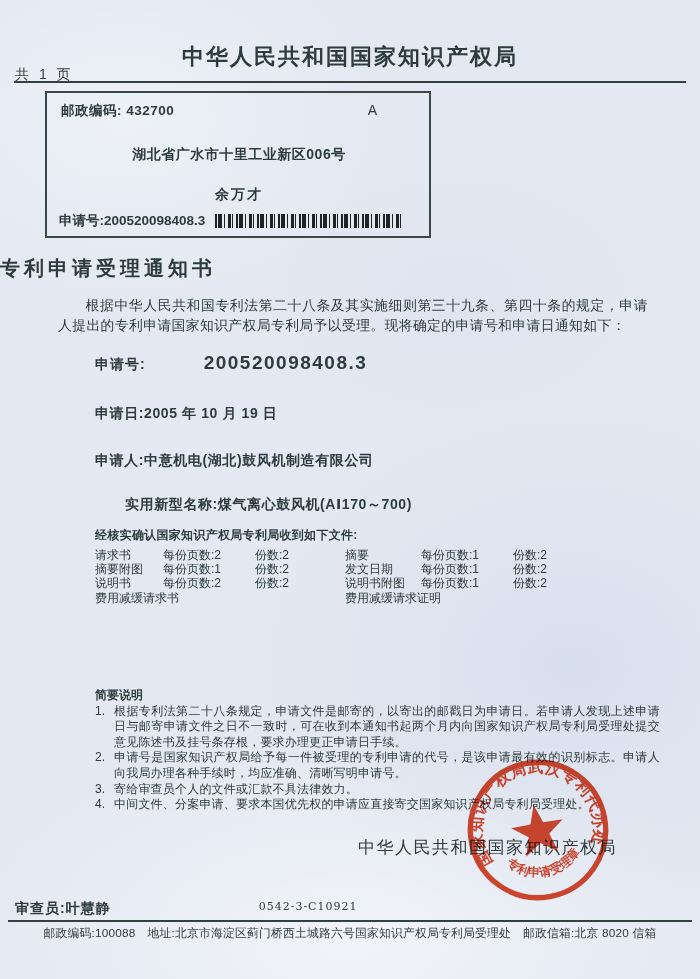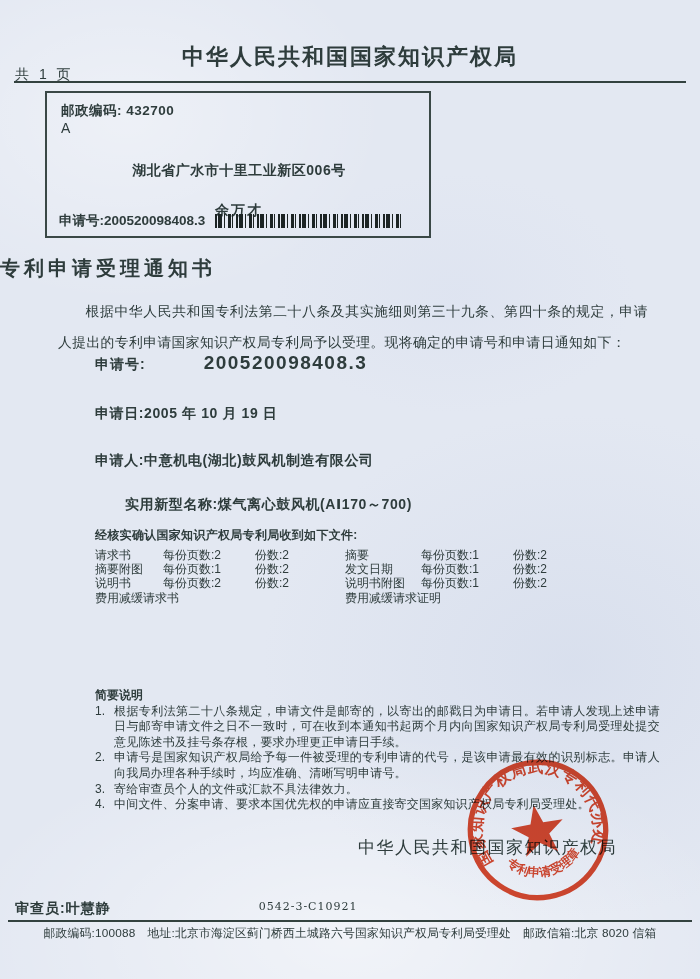--- a/index.html
+++ b/index.html
@@ -23,21 +23,21 @@
     font-size:22px; font-weight:700; letter-spacing:2px;
   }
   .page-count{ top:66px; left:15px; font-size:14px; letter-spacing:3px; }
   .rule-top{ top:81px; left:14px; width:672px; height:0; border-top:2px solid #33423f; }
   .rule-bottom{ top:920px; left:8px; width:684px; height:0; border-top:2px solid #33423f; }
 
   .mail-box{
     top:91px; left:45px; width:386px; height:147px;
     border:2px solid #3a4846; padding:9px 12px 8px 14px;
   }
-  .mail-top{ display:flex; justify-content:space-between;flex-direction:column; }
+  .mail-top{ display:flex; justify-content:space-between; }
   .postal{ font-size:13.5px; font-weight:700; letter-spacing:.5px; }
   .marker-a{ font-size:14px; margin-right:40px; }
   .mail-address{ margin-top:26px; text-align:center; font-size:14px; font-weight:700; letter-spacing:.5px; }
   .mail-recipient{ margin-top:22px; text-align:center; font-size:14px; font-weight:700; letter-spacing:2px; }
   .mail-appno-row{ position:absolute; bottom:6px; left:12px; display:flex; align-items:center; }
   .mail-appno{ font-size:13.5px; font-weight:600; }
   .barcode{
     margin-left:10px; width:188px; height:14px;
     background:
       repeating-linear-gradient(90deg,
@@ -54,21 +54,21 @@
   }
   .date-label{ font-size:13.5px; letter-spacing:1px; }
   .date-value{ margin-top:44px; text-align:center; font-size:14px; letter-spacing:1px; }
 
   .notice-title{
     top:255px; left:0; width:700px; text-align:left;
     font-size:20px; font-weight:700; letter-spacing:4px;
   }
   .notice-body{
     top:296px; left:58px; width:590px;
-    font-size:13.8px; line-height:31px; text-align:justify; text-indent:2em;
+    font-size:13.8px; line-height:20px; text-align:justify; text-indent:2em;
     letter-spacing:.4px;
   }
 
   .fields{ top:352px; left:95px; width:560px; }
   .field-appno-row{ display:flex; align-items:baseline; }
   .field-label{ font-size:14px; font-weight:700; letter-spacing:1px; }
   .field-appno-value{ margin-left:58px; font-size:19px; font-weight:700; letter-spacing:1.5px; }
   .field-line{ font-size:14px; font-weight:700; letter-spacing:.6px; }
   .f2{ margin-top:31px; } .f3{ margin-top:29px; } .f4{ margin-top:26px;margin-left:30px; }
 

